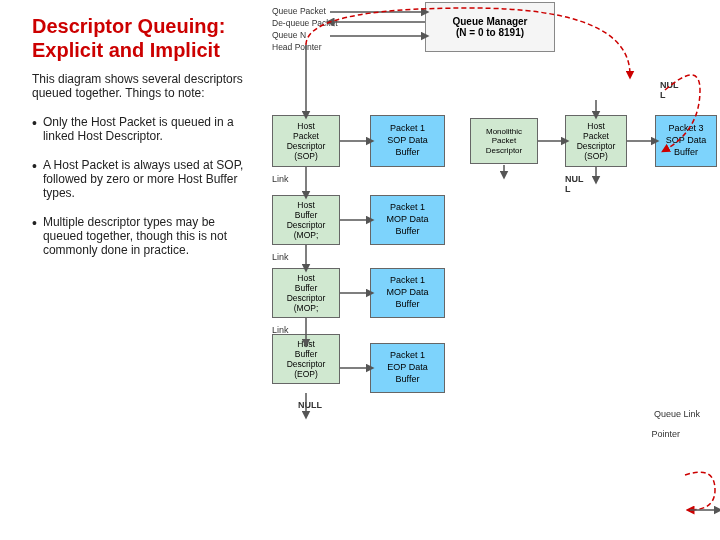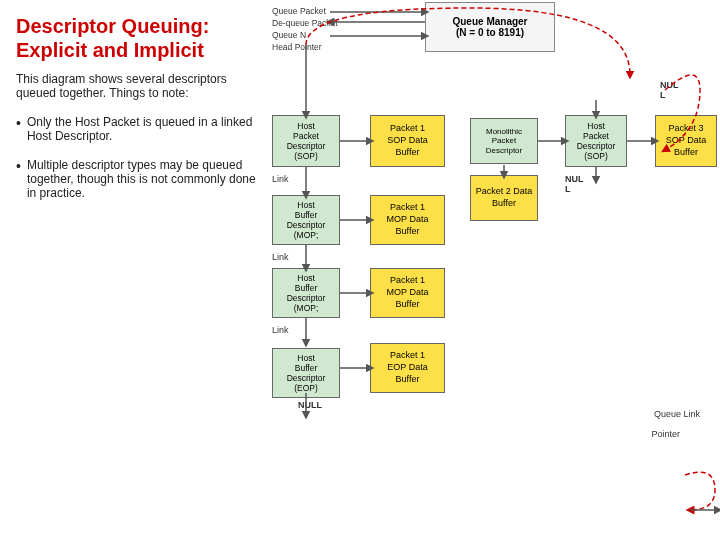--- a/index.html
+++ b/index.html
@@ -12,21 +12,21 @@
       overflow: hidden;
       position: relative;
     }
 
     .left-panel {
       position: absolute;
       left: 0;
       top: 0;
       width: 270px;
       height: 401px;
-      padding: 14px 14px 14px 16px;
+      padding: 14px 14px 14px 32px;
     }
 
     .title {
       color: #c00;
       font-size: 20px;
       font-weight: bold;
       line-height: 1.2;
       margin-bottom: 10px;
     }
 
@@ -89,21 +89,21 @@
       font-size: 8.5px;
       display: flex;
       align-items: center;
       justify-content: center;
       line-height: 1.2;
       padding: 14px;
     }
 
     .data-buffer-box {
       position: absolute;
-      background: #fde047;
+      background: #7dd3fc;
       border: 1px solid #666;
       text-align: center;
       font-size: 9px;
       display: flex;
       align-items: center;
       justify-content: center;
       line-height: 1.3;
       padding: 2px;
     }
 
@@ -150,20 +150,21 @@
     }
   </style>
 </head>
 <body>
 
 <div class="left-panel">
   <div class="title">Descriptor Queuing:<br>Explicit and Implicit</div>
   <p class="intro-text">This diagram shows several descriptors queued together. Things to note:</p>
   <ul class="bullet-list">
     <li>Only the Host Packet is queued in a linked Host Descriptor.</li>
+    <li>A Host Packet is always used at SOP, followed by zero or more Host Buffer types.</li>
     <li>Multiple descriptor types may be queued together, though this is not commonly done in practice.</li>
   </ul>
 </div>
 
 <div class="diagram-panel">
 
   <div style="position:absolute;left:2px;top:6px;font-size:8.5px;color:#333;line-height:1.4;">
     <div>Queue Packet</div>
     <div>De-queue Packet</div>
     <div>Queue N</div>
@@ -188,31 +189,30 @@
   <div class="data-buffer-box" style="left:385px;top:115px;width:62px;height:52px;">Packet 3<br>SOP Data<br>Buffer</div>
 
   <div class="null-label" style="top:174px;left:295px;">NUL<br>L</div>
 
   <div class="link-label" style="top:174px;left:2px;">Link</div>
 
   <div class="descriptor-box" style="left:2px;top:195px;width:68px;height:50px;">Host Buffer Descriptor (MOP;</div>
 
   <div class="data-buffer-box" style="left:100px;top:195px;width:75px;height:50px;">Packet 1<br>MOP Data<br>Buffer</div>
 
-  <div class="data-buffer-box" style="left:200px;top:175px;width:68px;height:46px;">Packet 2 Data Buffer</div>
 
   <div class="link-label" style="top:252px;left:2px;">Link</div>
 
   <div class="descriptor-box" style="left:2px;top:268px;width:68px;height:50px;">Host Buffer Descriptor (MOP;</div>
 
   <div class="data-buffer-box" style="left:100px;top:268px;width:75px;height:50px;">Packet 1<br>MOP Data<br>Buffer</div>
 
   <div class="link-label" style="top:325px;left:2px;">Link</div>
 
-  <div class="descriptor-box" style="left:2px;top:348px;width:68px;height:50px;">Host Buffer Descriptor (EOP)</div>
+  <div class="descriptor-box" style="left:2px;top:334px;width:68px;height:50px;">Host Buffer Descriptor (EOP)</div>
 
   <div class="data-buffer-box" style="left:100px;top:343px;width:75px;height:50px;">Packet 1<br>EOP Data<br>Buffer</div>
 
   <div class="null-label" style="top:400px;left:28px;">NULL</div>
 
   <div class="queue-link-label" style="bottom:65px;right:20px;">Queue Link</div>
   <div class="queue-link-label" style="bottom:45px;right:40px;">Pointer</div>
 
   <svg class="diagram-svg">
 

